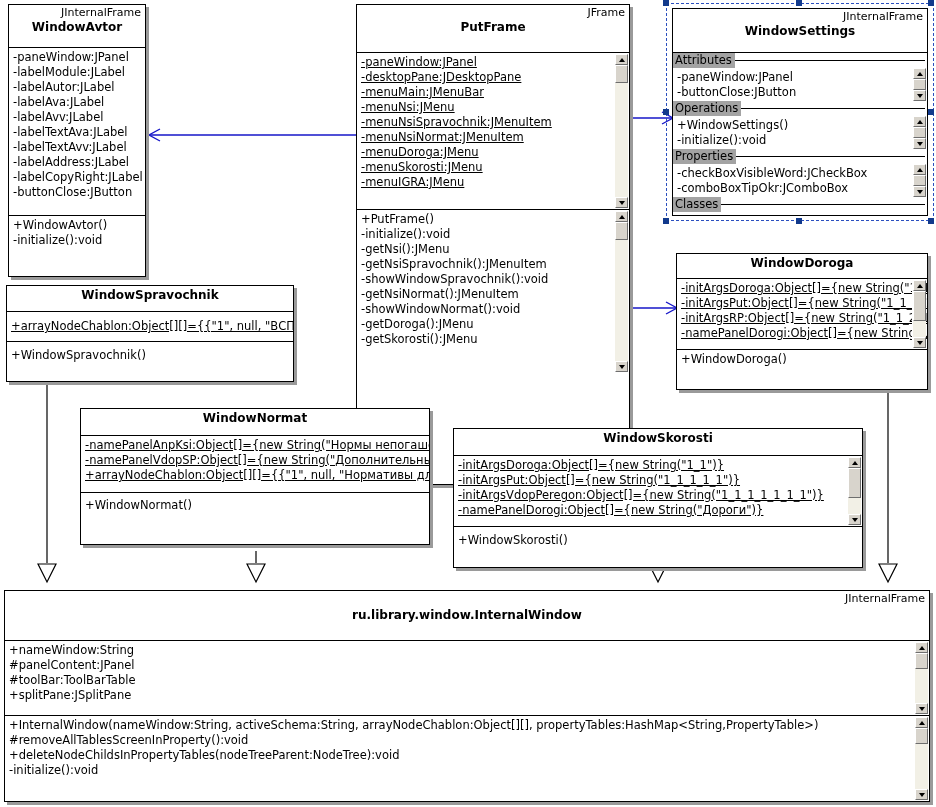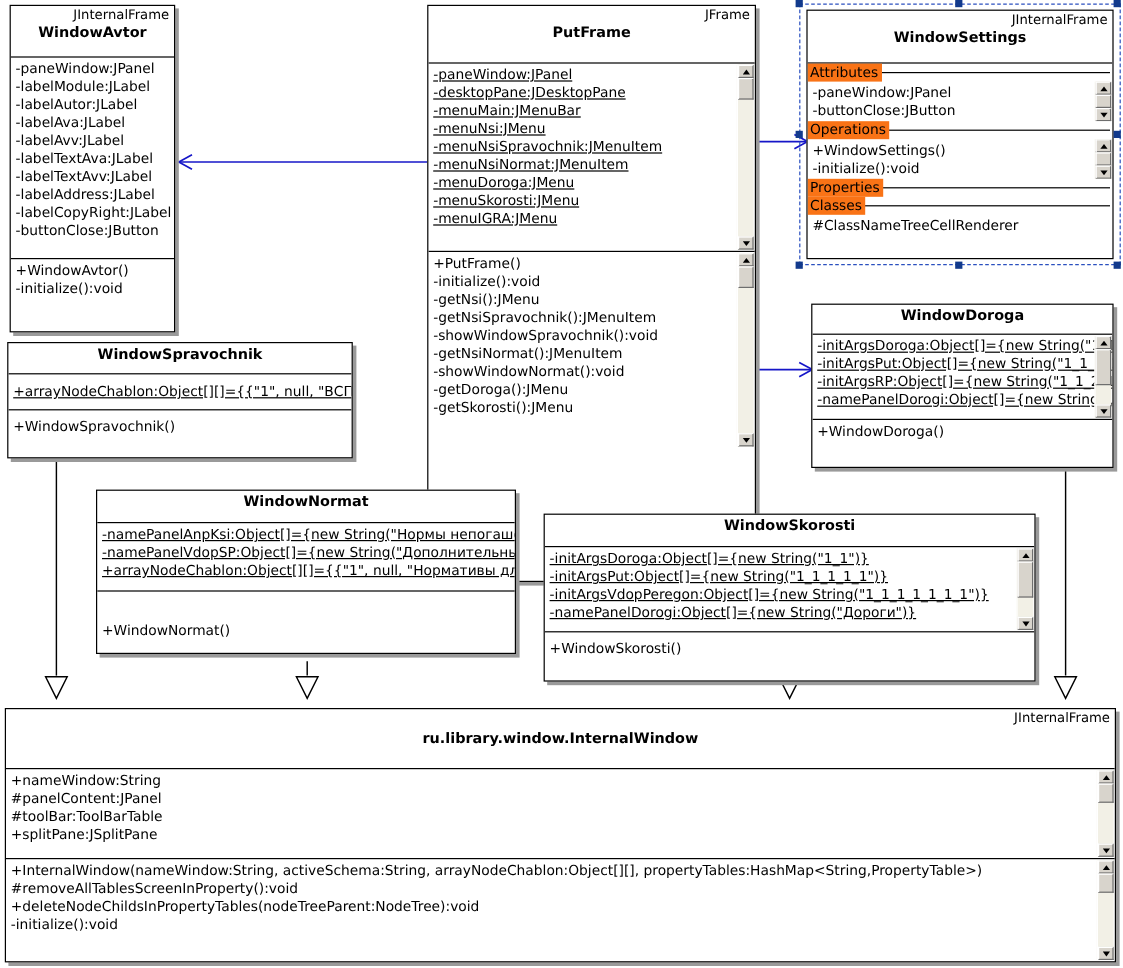--- a/index.html
+++ b/index.html
@@ -109,21 +109,21 @@
     height: 15px;
   }
   .grprow .line {
     position: absolute;
     top: 7px; height: 0;
     border-top: 1px solid #000;
   }
   .grprow .lbl {
     position: absolute;
     left: 0; top: 0; height: 15px; line-height: 15px;
-    background: #f97316;
+    background: #a3a3a3;
     padding: 0 3px 0 2px;
     white-space: nowrap;
     font-size: 11.5px;
   }
 
   
   .selection {
     position: absolute;
     border: 1px dashed #2a4fbf;
     box-sizing: border-box;
@@ -277,20 +277,29 @@
       <div class="btn dn"></div>
     </div>
   </div>
 
   <div class="grprow">
     <div class="line" style="left:2px; right:2px;"></div>
     <div class="lbl">
       <span class="plusbox"></span><span class="glabel">Properties</span>
     </div>
   </div>
+  <div class="compartment" style="height:33px; border-bottom:none;">
+    <div class="feat">-checkBoxVisibleWord:JCheckBox</div>
+    <div class="feat">-comboBoxTipOkr:JComboBox</div>
+    <div class="sb" style="top:0; bottom:0;">
+      <div class="btn up"></div>
+      <div class="thumb" style="top:11px; height:11px;"></div>
+      <div class="btn dn"></div>
+    </div>
+  </div>
 
   <div class="grprow">
     <div class="line" style="left:2px; right:2px;"></div>
     <div class="lbl">
       <span class="plusbox"></span><span class="glabel">Classes</span>
     </div>
   </div>
   <div class="compartment" style="height:18px; border-bottom:none;">
     <div class="feat">#ClassNameTreeCellRenderer</div>
   </div>
@@ -341,21 +350,21 @@
 <div class="umlbox" style="left:80px; top:408px; width:350px; height:137px;">
   <div class="hdr" style="height:27px;">
     <div class="cname">WindowNormat</div>
   </div>
   <div class="compartment" style="height:57px;">
     <div class="feat u">-namePanelAnpKsi:Object[]={new String("Нормы непогашенного ускорения")}</div>
     <div class="feat u">-namePanelVdopSP:Object[]={new String("Дополнительные нормативы")}</div>
     <div class="feat u">+arrayNodeChablon:Object[][]={{"1", null, "Нормативы для расчёта", null}}</div>
   </div>
   <div class="compartment" style="height:51px;">
-    <div class="feat" style="padding-top:3px;margin-top:20px;">+WindowNormat()</div>
+    <div class="feat" style="padding-top:3px;">+WindowNormat()</div>
   </div>
 </div>
 
 <div class="umlbox" style="left:453px; top:428px; width:410px; height:140px;">
   <div class="hdr" style="height:27px;">
     <div class="cname">WindowSkorosti</div>
   </div>
   <div class="compartment" style="height:71px;">
     <div class="feat u">-initArgsDoroga:Object[]={new String("1_1")}</div>
     <div class="feat u">-initArgsPut:Object[]={new String("1_1_1_1_1")}</div>

